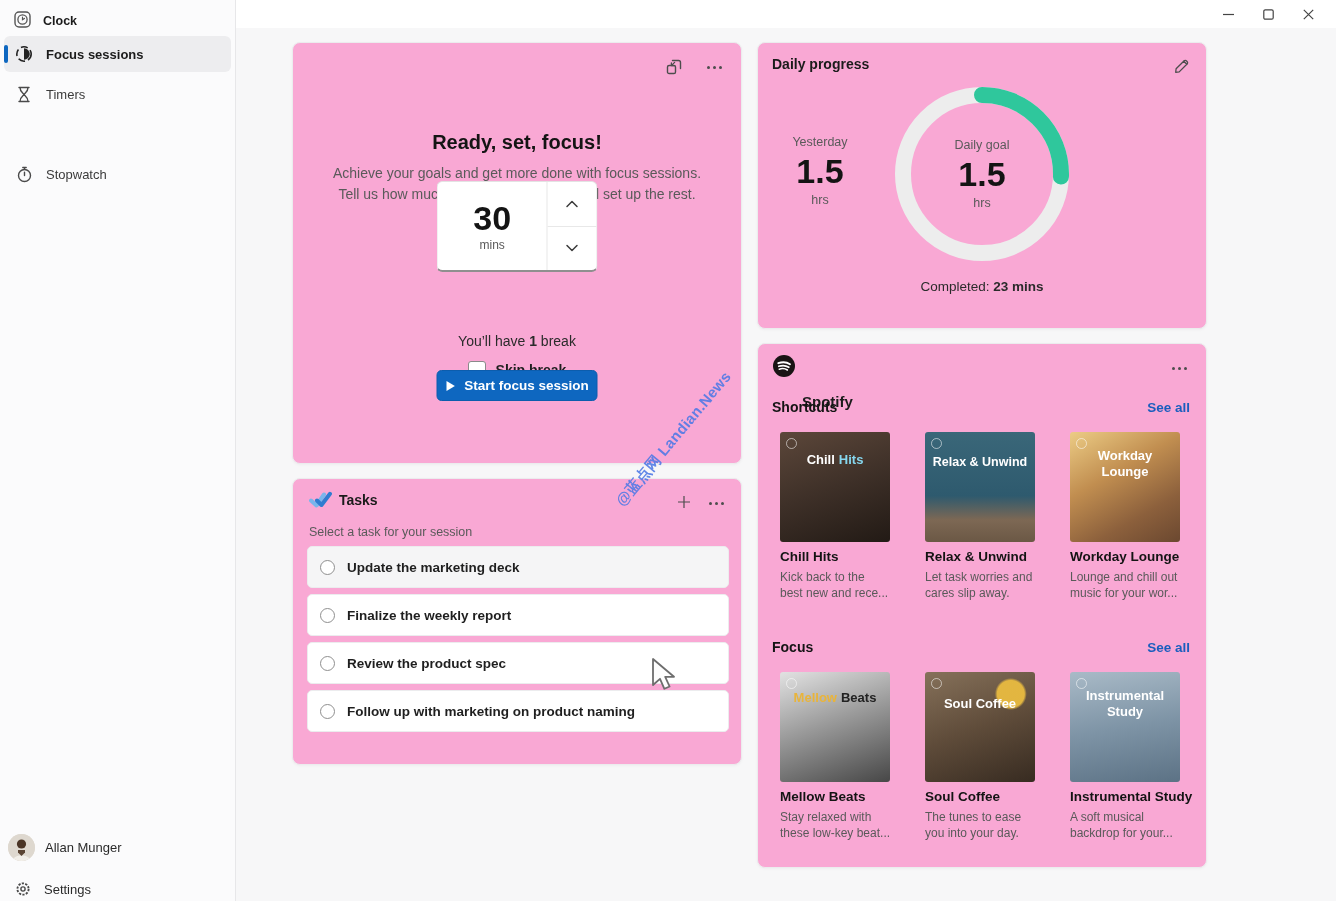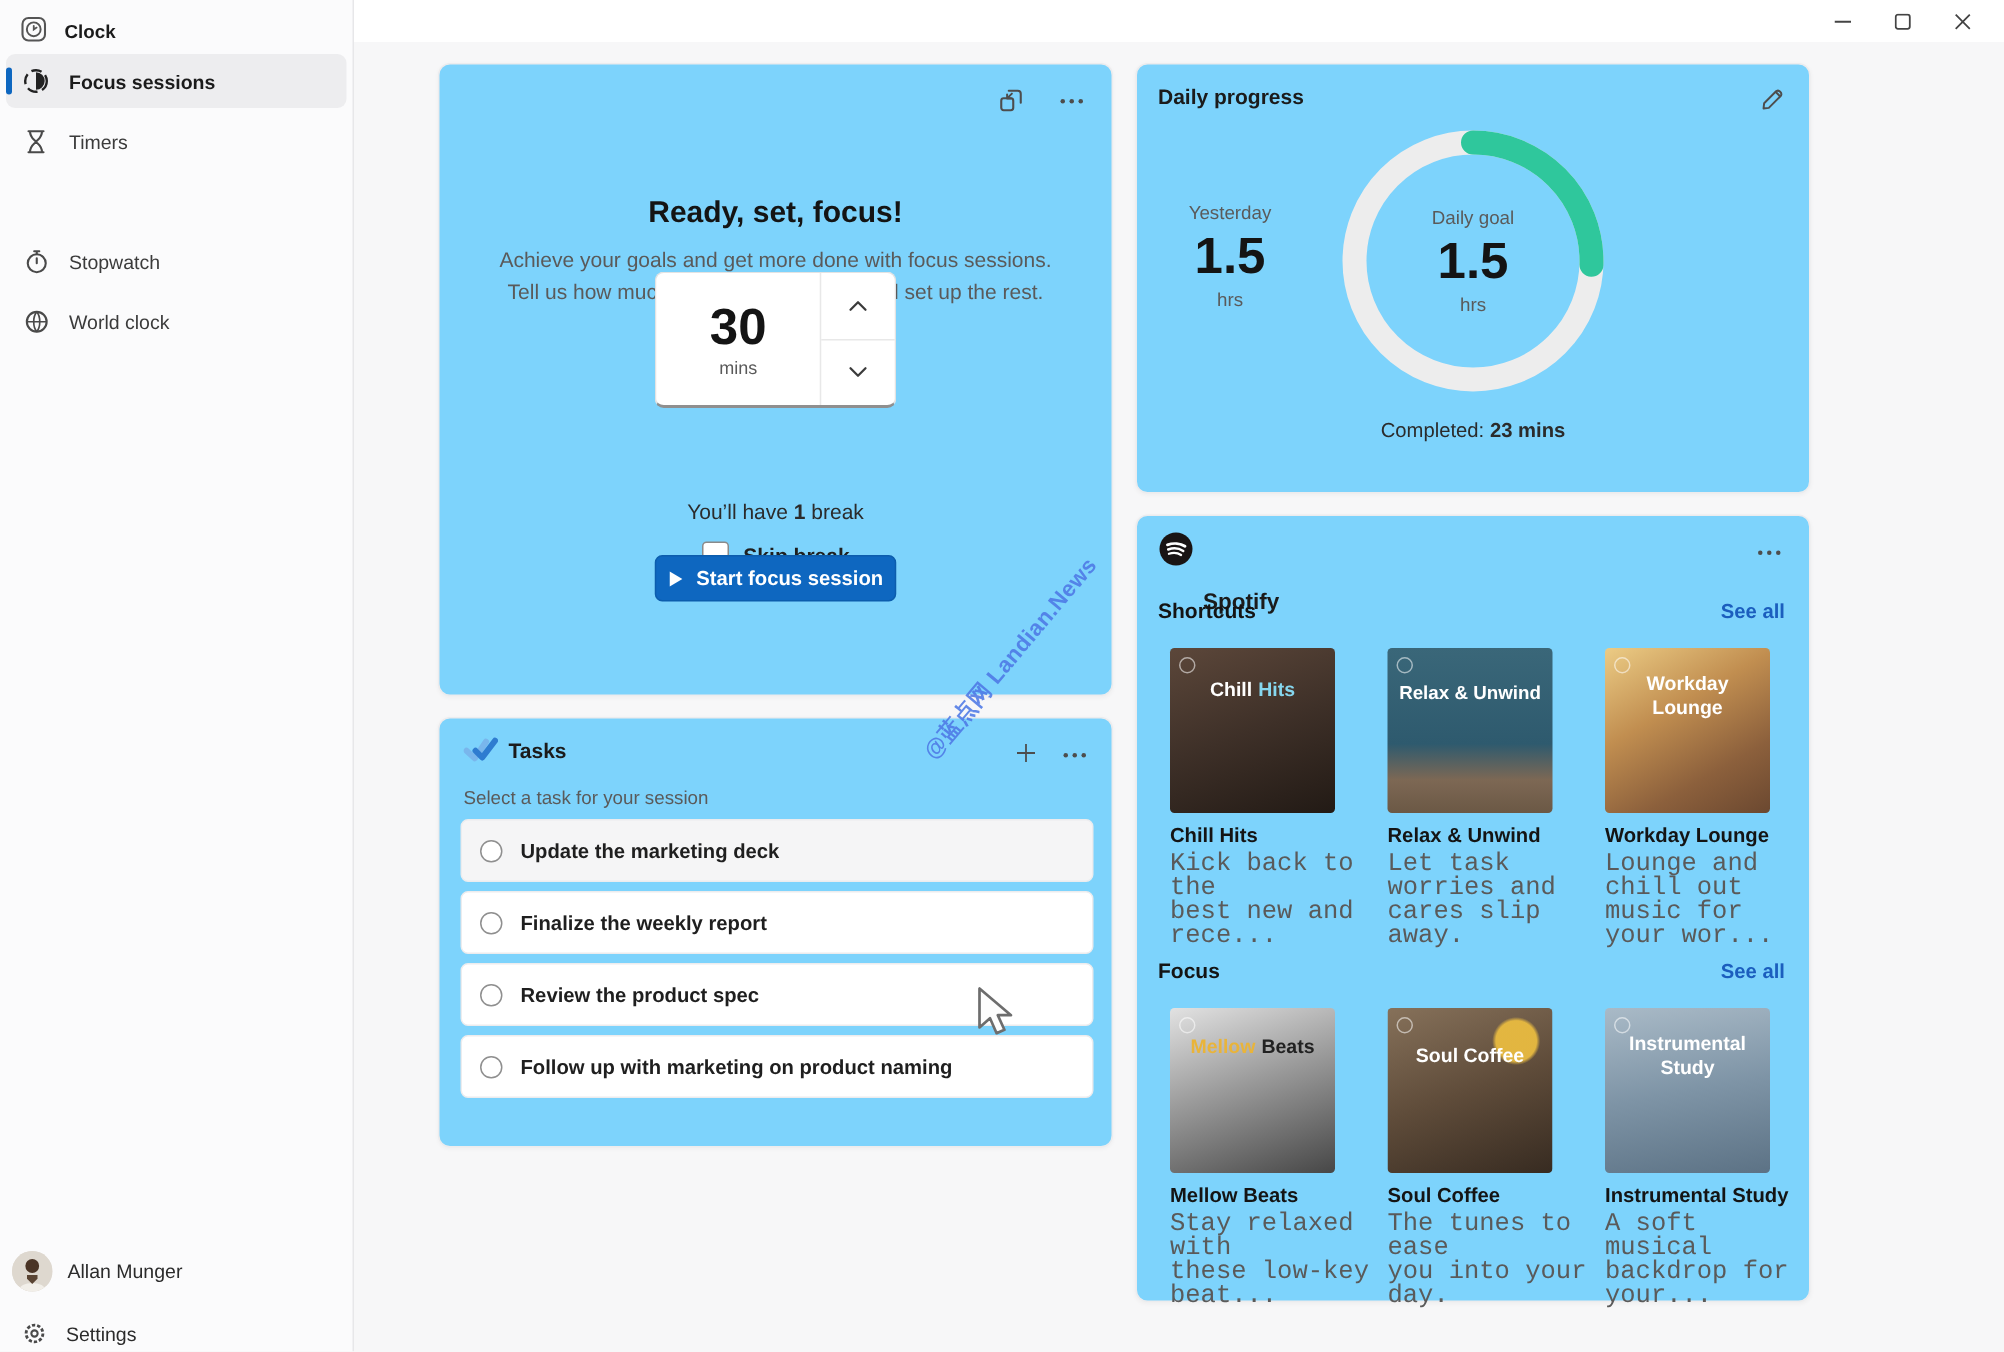--- a/index.html
+++ b/index.html
@@ -23,21 +23,21 @@
   .nav-item.selected { background:#ededef; color:#1b1b1b; }
   .nav-item.selected .nav-label { font-weight:700; }
   .accent-pill { position:absolute; left:0; top:9px; width:3.5px; height:18px; border-radius:2px; background:#0e67c0; }
   .sidebar-footer-user { position:absolute; left:0; top:832px; height:30px; display:flex; align-items:center; }
   .avatar { margin-left:8px; width:27px; height:27px; border-radius:50%; overflow:hidden; background:#e3ddd5; position:relative; }
   .user-name { margin-left:10px; font-size:13px; color:#2b2b2b; }
   .sidebar-footer-settings { position:absolute; left:0; top:874px; height:30px; display:flex; align-items:center; }
   .sidebar-footer-settings .icon { margin-left:15px; }
   .settings-label { margin-left:13px; font-size:13px; color:#2b2b2b; }
   
-  .card { position:absolute; background:#7dd3fc; border:1px solid #ececee; border-radius:8px; box-shadow:0 1px 3px rgba(0,0,0,.04); }
+  .card { position:absolute; background:#f9a8d4; border:1px solid #ececee; border-radius:8px; box-shadow:0 1px 3px rgba(0,0,0,.04); }
   .card-focus    { left:292px; top:42px;  width:450px; height:422px; }
   .card-tasks    { left:292px; top:478px; width:450px; height:287px; }
   .card-progress { left:757px; top:42px;  width:450px; height:287px; }
   .card-spotify  { left:757px; top:343px; width:450px; height:525px; }
   .icon-btn { position:absolute; width:22px; height:22px; display:flex; align-items:center; justify-content:center; color:#4d4d4d; }
   .dots { display:flex; gap:3px; }
   .dots i { width:3px; height:3px; border-radius:50%; background:#4d4d4d; }
   
   .fc-title { position:absolute; top:88px; width:100%; text-align:center; font-size:20px; font-weight:700; color:#141414; }
   .fc-sub { position:absolute; top:120px; width:100%; text-align:center; font-size:14px; line-height:21px; color:#5a5a5a; }
@@ -93,21 +93,21 @@
   .cover-relax   { background:linear-gradient(180deg,#3a6779 0%,#2e5a6e 58%,#7d6854 80%,#6b5845 100%); }
   .cover-workday { background:linear-gradient(150deg,#eccc85 0%,#c18e50 38%,#8c603c 72%,#6b4830 100%); }
   .cover-mellow  { background:linear-gradient(160deg,#e2e2e2 0%,#9b9b9b 45%,#474747 100%); }
   .cover-soul    { background:radial-gradient(circle at 78% 20%, rgba(233,187,64,.95) 0 11%, rgba(233,187,64,0) 13%),
                    linear-gradient(160deg,#86715a 0%,#5f4c3a 50%,#372b21 100%); }
   .cover-study   { background:linear-gradient(170deg,#a9bac7 0%,#7e94a6 50%,#5c7285 100%); }
   .seg-hits { color:#86d7ef; margin-left:4px; }
   .seg-mellow { color:#e9b43a; }
   .seg-beats { color:#222; margin-left:4px; }
   .tile-title { position:absolute; width:140px; font-size:13.5px; font-weight:700; color:#141414; }
-  .tile-desc { position:absolute; width:142px; font-size:17px; line-height:16px; color:#5a5a5a;font-family:Liberation Mono, monospace; }
+  .tile-desc { position:absolute; width:142px; font-size:12px; line-height:16px; color:#5a5a5a; }
   
   .watermark { position:absolute; left:612px; top:498px; transform:rotate(-50deg); transform-origin:0 0;
                color:#4e79e6; font-size:15px; font-weight:700; letter-spacing:.3px; opacity:.88; white-space:nowrap; }
   .cursor { position:absolute; left:651px; top:657px; }
   svg { display:block; }
 </style>
 </head>
 <body>
 
 <div class="titlebar">
@@ -161,29 +161,20 @@
     <span class="nav-label">Timers</span>
   </div>
   <div class="nav-item" style="top:156px">
     <span class="icon">
       <svg width="17" height="17" viewBox="0 0 17 17">
           <circle cx="8.5" cy="9.5" r="6" fill="none" stroke="#4a4a4a" stroke-width="1.4"></circle>
           <path d="M8.5 6.2 V9.5 M6.8 1.5 H10.2 M8.5 1.5 V3.4" fill="none" stroke="#4a4a4a" stroke-width="1.4" stroke-linecap="round"></path>
         </svg>
     </span>
     <span class="nav-label">Stopwatch</span>
-  </div>
-  <div class="nav-item" style="top:196px">
-    <span class="icon">
-      <svg width="17" height="17" viewBox="0 0 17 17">
-          <circle cx="8.5" cy="8.5" r="6.6" fill="none" stroke="#4a4a4a" stroke-width="1.4"></circle>
-          <path d="M8.5 1.9 C5.8 5 5.8 12 8.5 15.1 M8.5 1.9 C11.2 5 11.2 12 8.5 15.1 M2.2 8.5 H14.8" fill="none" stroke="#4a4a4a" stroke-width="1.1"></path>
-        </svg>
-    </span>
-    <span class="nav-label">World clock</span>
   </div>
 
   <div class="sidebar-footer-user">
     <span class="avatar">
       <svg width="27" height="27" viewBox="0 0 27 27">
           <rect width="27" height="27" fill="#ded8cf"></rect>
           <circle cx="13.5" cy="10" r="4.6" fill="#4a3425"></circle>
           <path d="M4.5 27 C4.5 19.5 22.5 19.5 22.5 27 Z" fill="#f2efe9"></path>
           <path d="M10 18.5 L13.5 22 L17 18.5 L17 16 L10 16 Z" fill="#5a4433"></path>
         </svg>

